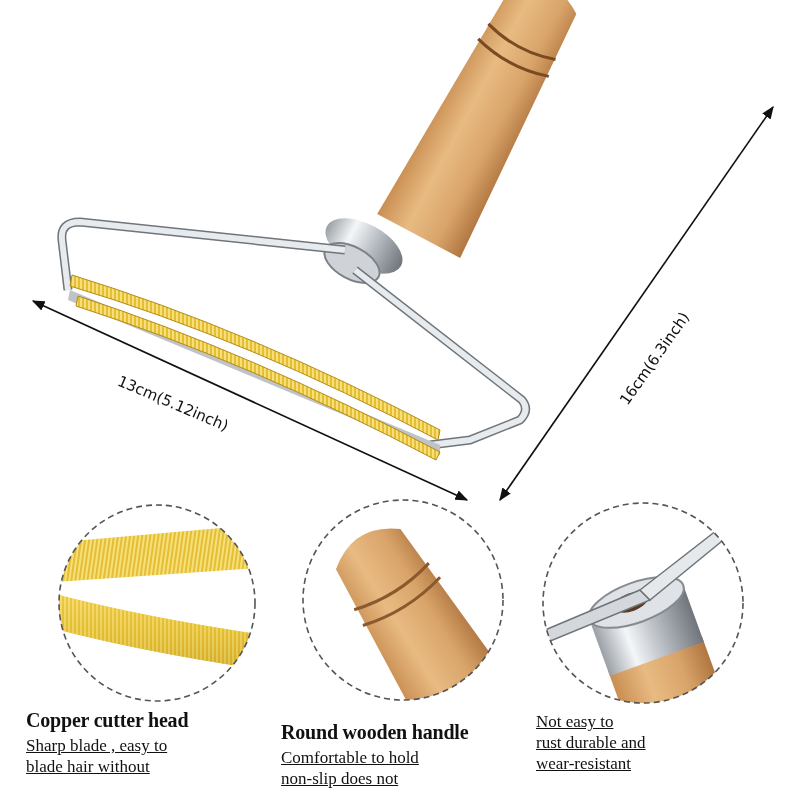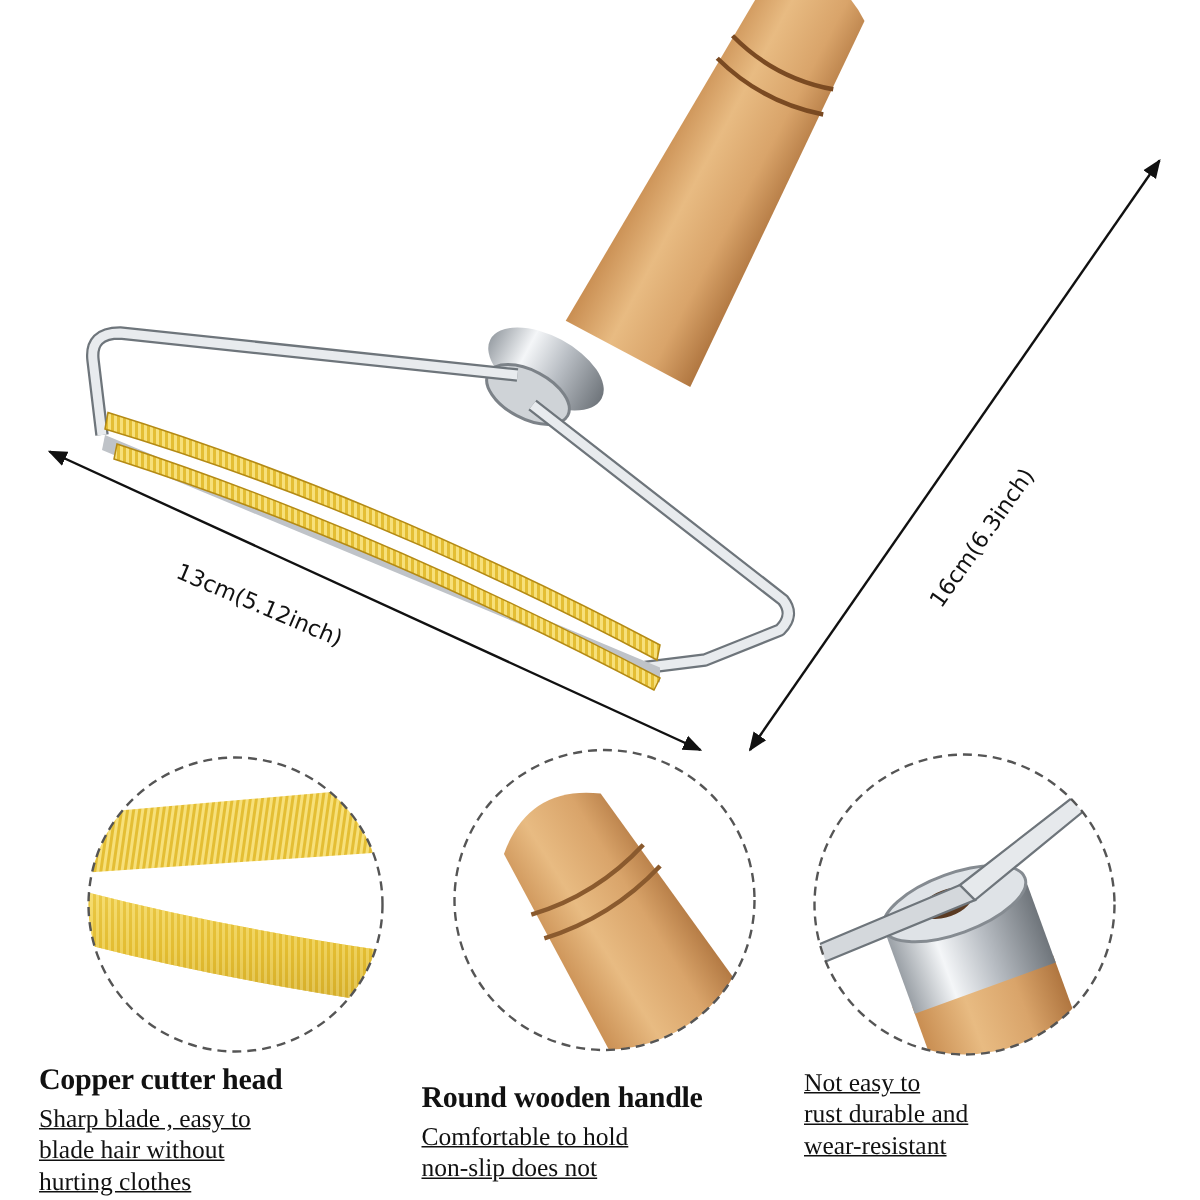--- a/index.html
+++ b/index.html
@@ -111,21 +111,20 @@
 </svg>
 
 <div class="dim-label" style="left:122px;top:372px;transform:rotate(23deg);">13cm(5.12inch)</div>
 <div class="dim-label" style="left:616px;top:398px;transform:rotate(-55deg);">16cm(6.3inch)</div>
 
 <div class="feature" style="left:26px;">
   <div class="title">Copper cutter head</div>
   <div class="desc">
     <div>Sharp blade , easy to</div>
     <div>blade hair without</div>
-    <div>hurting clothes</div>
   </div>
 </div>
 
 <div class="feature" style="left:281px;margin-top:12px;">
   <div class="title">Round wooden handle</div>
   <div class="desc">
     <div>Comfortable to hold</div>
     <div>non-slip does not</div>
   </div>
 </div>

